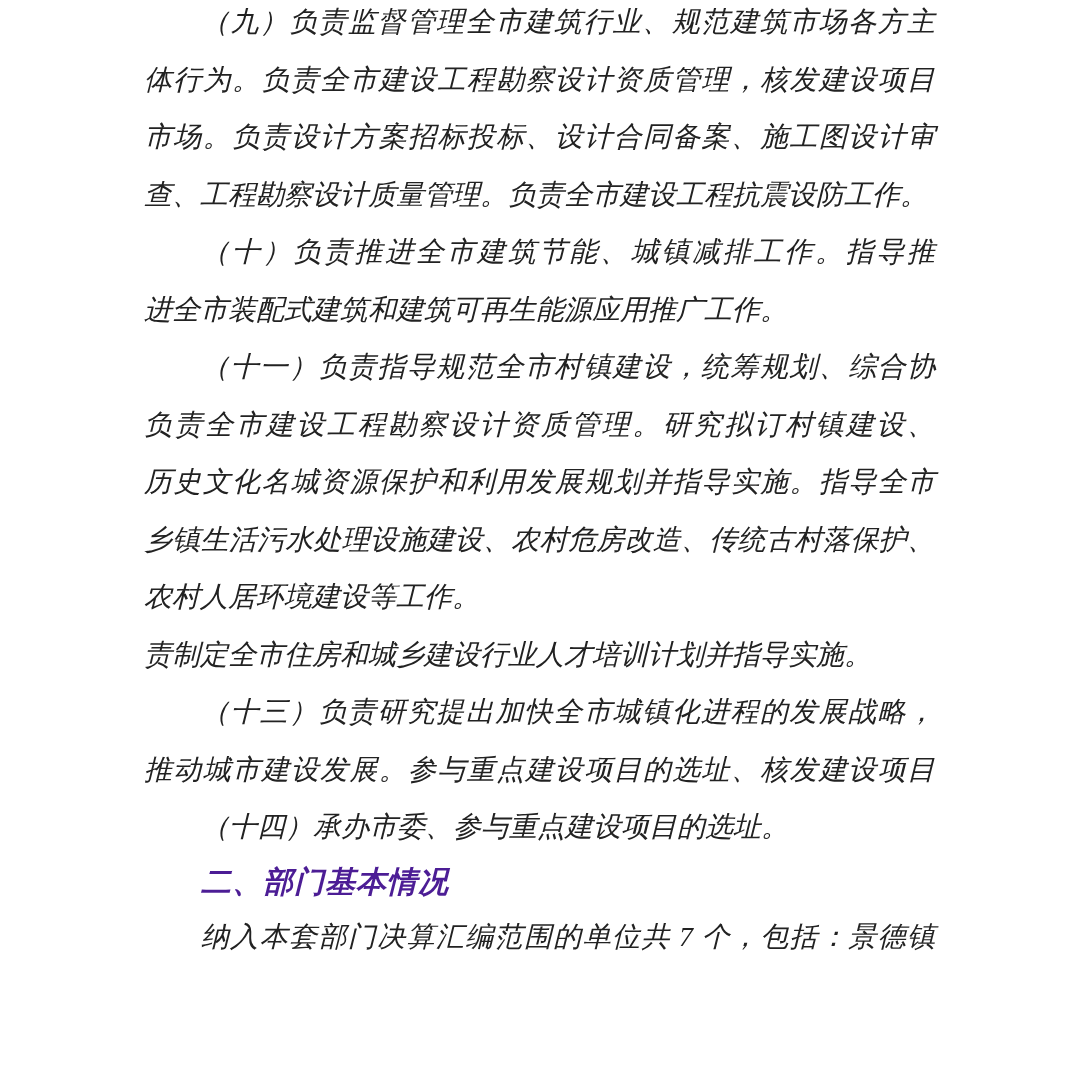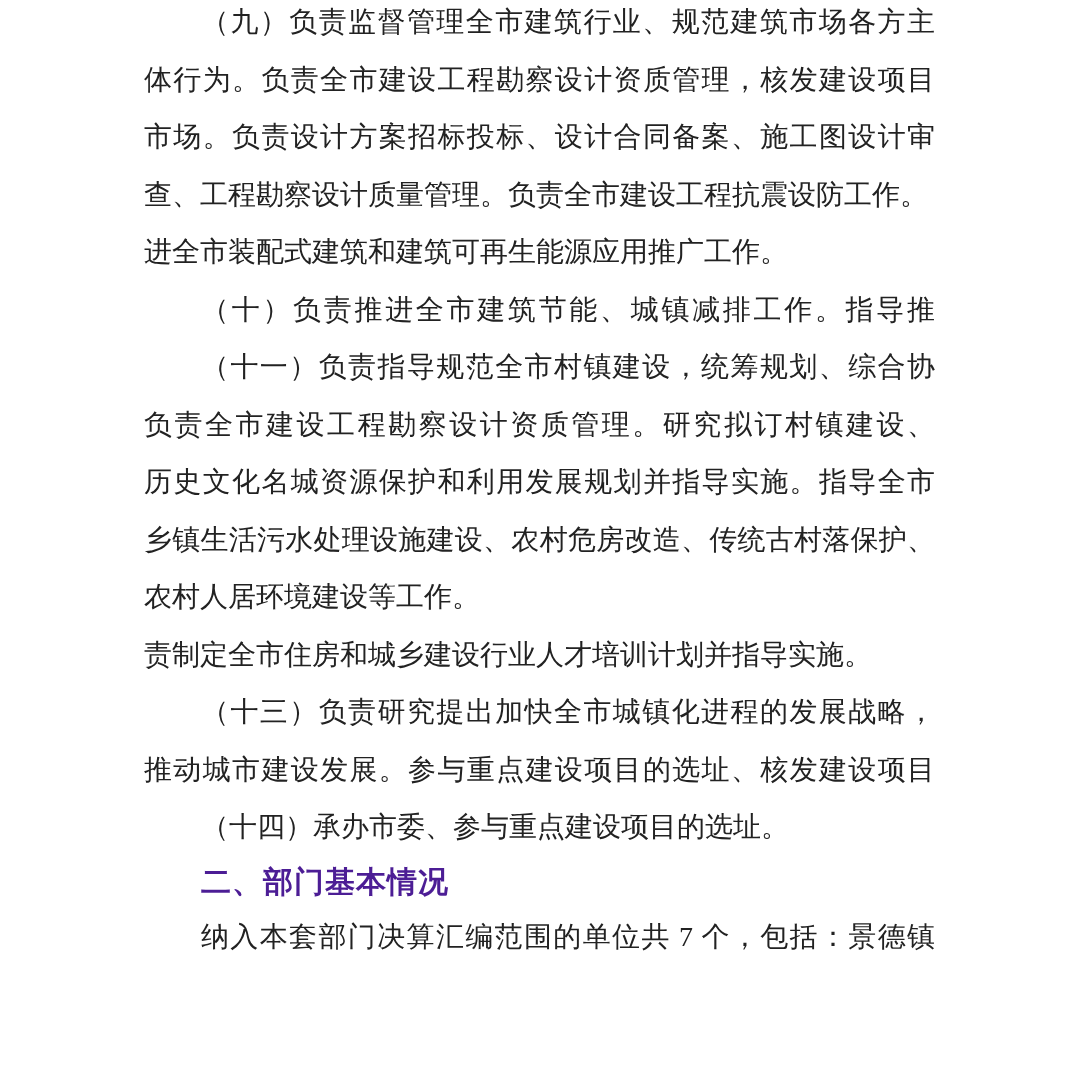--- a/index.html
+++ b/index.html
@@ -12,20 +12,21 @@
     height: 1075px;
     overflow: hidden;
     font-family: "Liberation Serif", serif;
   }
   .doc-page {
     position: relative;
     width: 1074px;
     height: 1075px;
     background: #ffffff;
     overflow: hidden;
+    font-style: italic;
   }
   .doc-body {
     margin: -7px 139px 0 144px;
     color: #222222;
   }
   .text-line {
     font-size: 28px;
     line-height: 57.5px;
     height: 57.5px;
     letter-spacing: 0;
@@ -54,22 +55,22 @@
 </style>
 </head>
 <body>
 
 <div class="doc-page">
   <div class="doc-body" style="color: rgb(34, 34, 34);">
       <div class="text-line indent justify">（九）负责监督管理全市建筑行业、规范建筑市场各方主</div>
       <div class="text-line justify">体行为。负责全市建设工程勘察设计资质管理，核发建设项目</div>
       <div class="text-line justify">市场。负责设计方案招标投标、设计合同备案、施工图设计审</div>
       <div class="text-line">查、工程勘察设计质量管理。负责全市建设工程抗震设防工作。</div>
+      <div class="text-line indent justify">（十）负责推进全市建筑节能、城镇减排工作。指导推</div>
       <div class="text-line">进全市装配式建筑和建筑可再生能源应用推广工作。</div>
-      <div class="text-line indent justify">（十）负责推进全市建筑节能、城镇减排工作。指导推</div>
       <div class="text-line indent justify">（十一）负责指导规范全市村镇建设，统筹规划、综合协</div>
       <div class="text-line justify">负责全市建设工程勘察设计资质管理。研究拟订村镇建设、</div>
       <div class="text-line justify">历史文化名城资源保护和利用发展规划并指导实施。指导全市</div>
       <div class="text-line justify">乡镇生活污水处理设施建设、农村危房改造、传统古村落保护、</div>
       <div class="text-line">农村人居环境建设等工作。</div>
       <div class="text-line">责制定全市住房和城乡建设行业人才培训计划并指导实施。</div>
       <div class="text-line indent justify">（十三）负责研究提出加快全市城镇化进程的发展战略，</div>
       <div class="text-line justify">推动城市建设发展。参与重点建设项目的选址、核发建设项目</div>
       <div class="text-line indent">（十四）承办市委、参与重点建设项目的选址。</div>
       <div class="text-line heading indent">二、部门基本情况</div>

